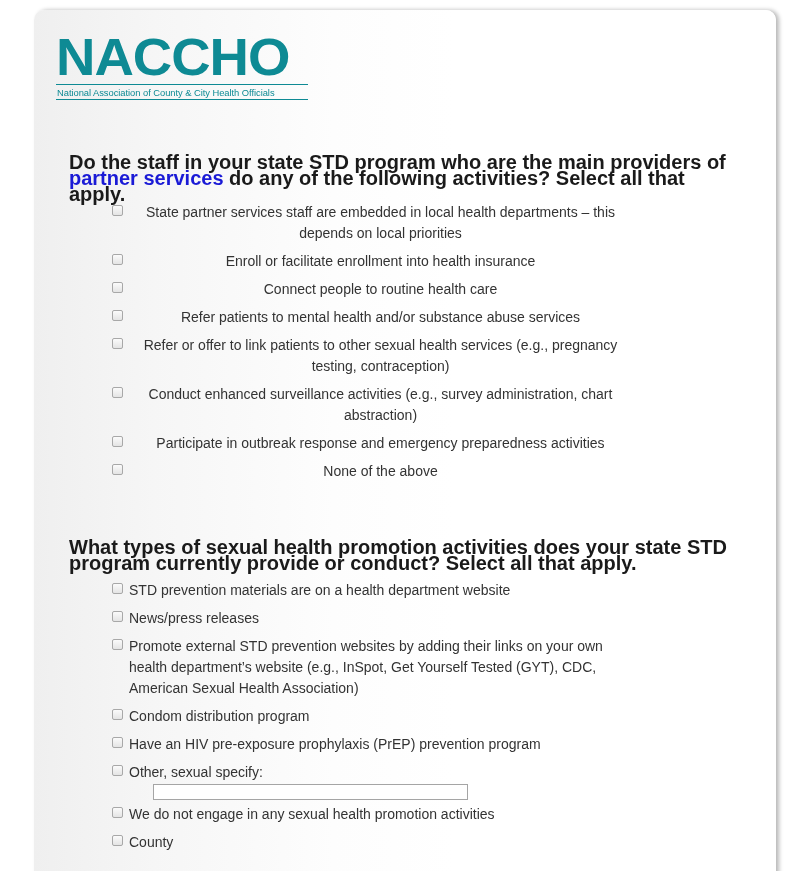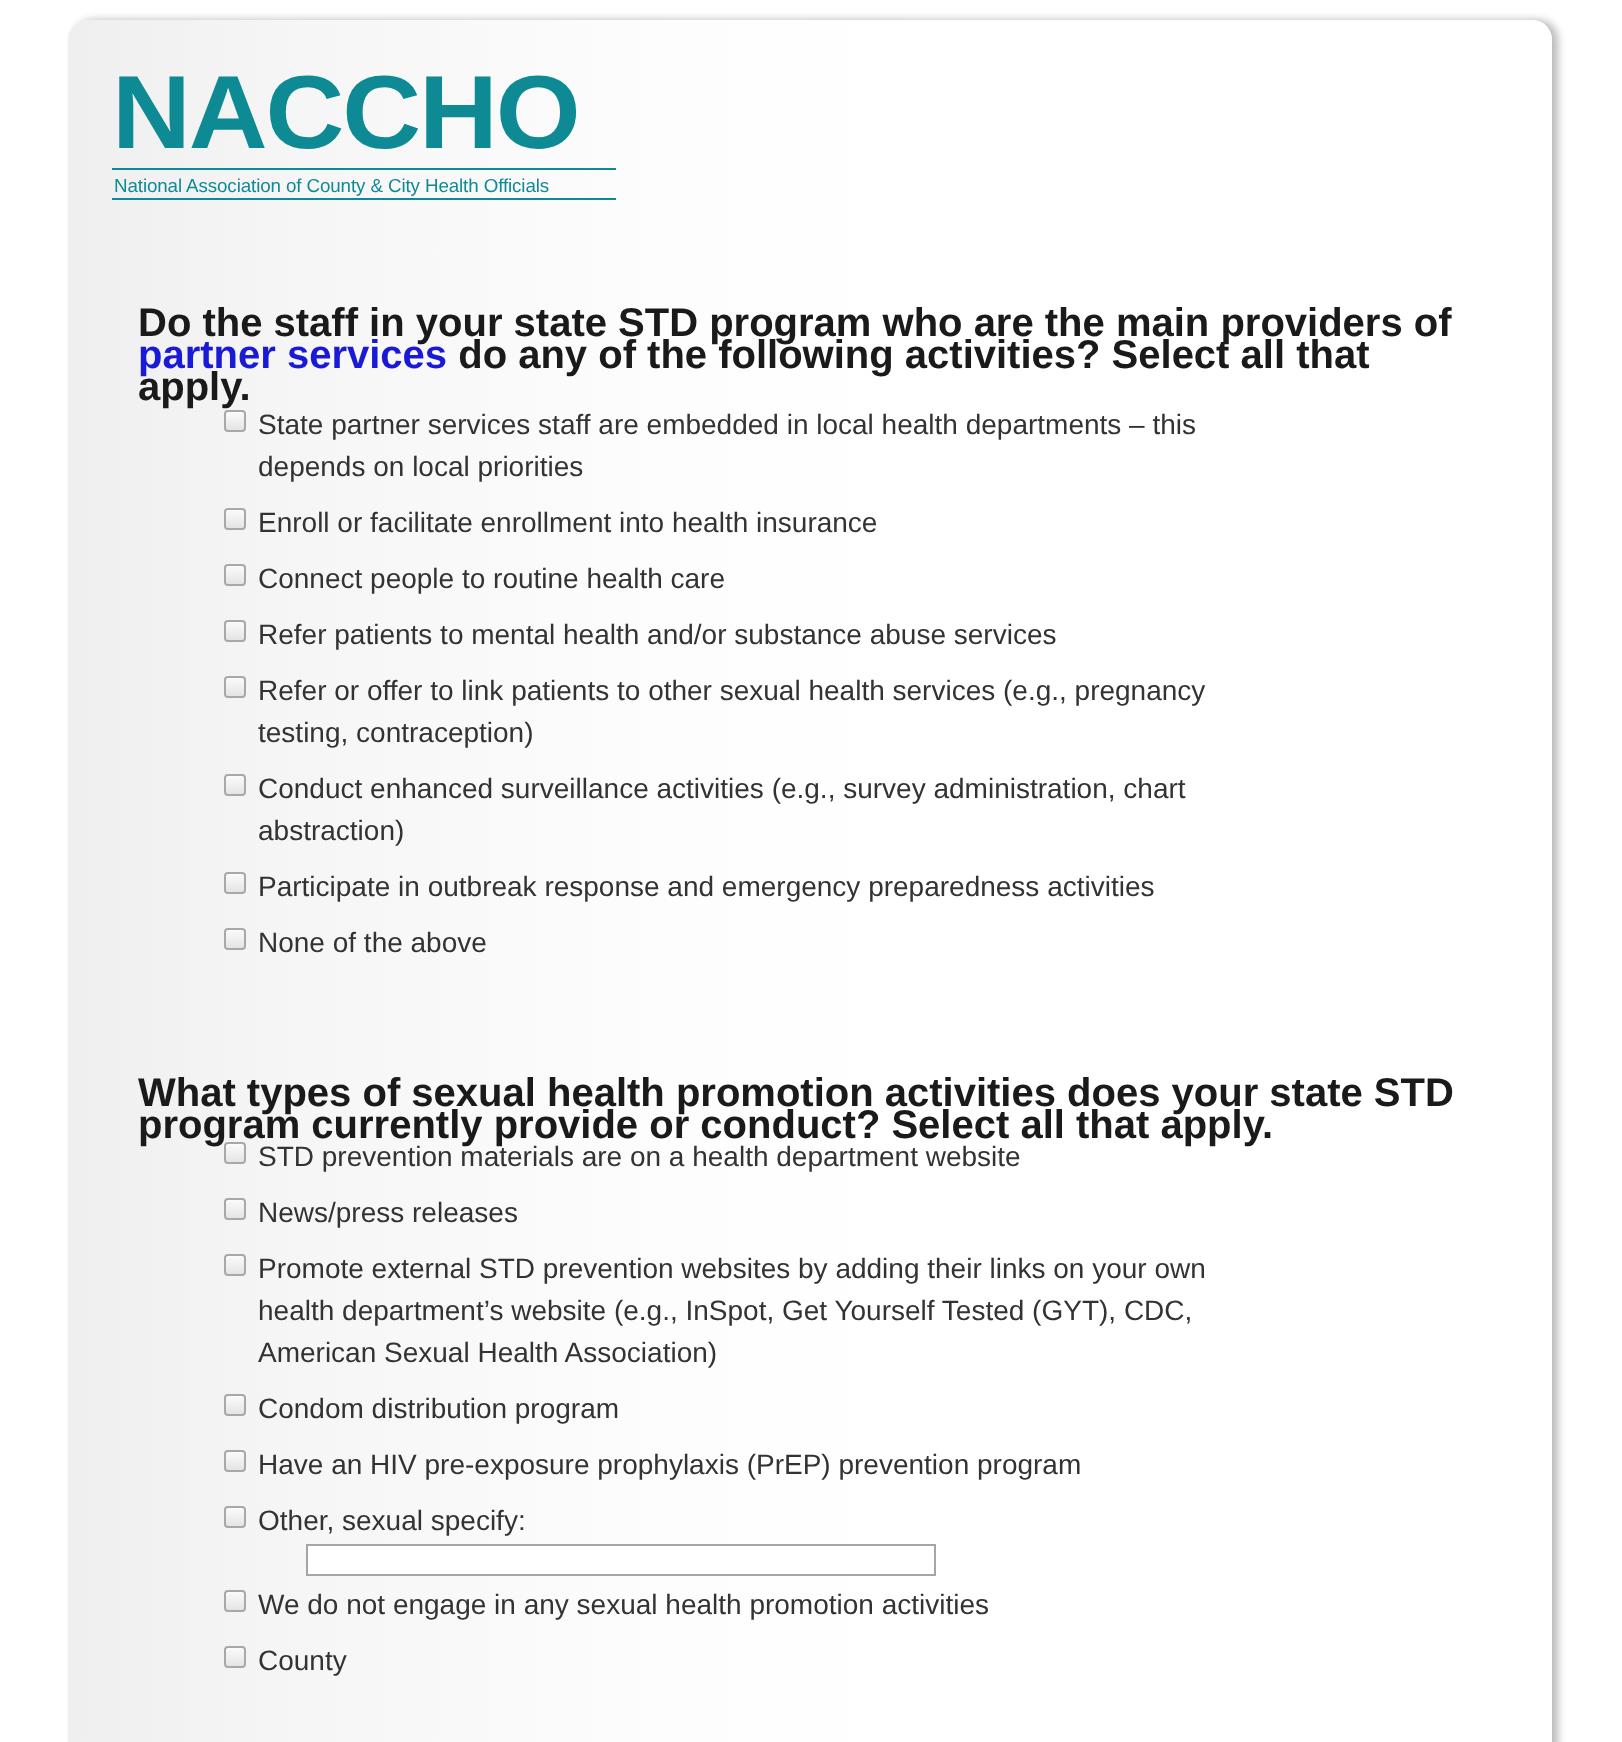--- a/index.html
+++ b/index.html
@@ -110,21 +110,21 @@
     <div class="logo-word">NACCHO</div>
     <div class="logo-rule"></div>
     <div class="logo-tag">National Association of County &amp; City Health Officials</div>
     <div class="logo-rule" style="margin-top:0"></div>
   </div>
 
   <div class="question" style="top:144px;">
     <span>Do the staff in your state STD program who are the main providers of </span><a class="link">partner services</a><span> do any of the following activities?  Select all that apply.</span>
   </div>
 
-  <div class="options" style="top:192px;">
+  <div class="options" style="top:192px;text-align:center;">
     <div class="opt">
       <span class="cb"></span>
       <span>State partner services staff are embedded in local health departments – this depends on local priorities</span>
     </div>
     <div class="opt">
       <span class="cb"></span>
       <span>Enroll or facilitate enrollment into health insurance</span>
     </div>
     <div class="opt">
       <span class="cb"></span>
@@ -147,21 +147,21 @@
       <span>Participate in outbreak response and emergency preparedness activities</span>
     </div>
     <div class="opt">
       <span class="cb"></span>
       <span>None of the above</span>
     </div>
   </div>
 
   <div class="question" style="top:529px;">What types of sexual health promotion activities does your state STD program currently provide or conduct? Select all that apply.</div>
 
-  <div class="options" style="top:558px;">
+  <div class="options" style="top:570px;">
     <div class="opt">
       <span class="cb"></span>
       <span>STD prevention materials are on a health department website</span>
     </div>
     <div class="opt">
       <span class="cb"></span>
       <span>News/press releases</span>
     </div>
     <div class="opt">
       <span class="cb"></span>

